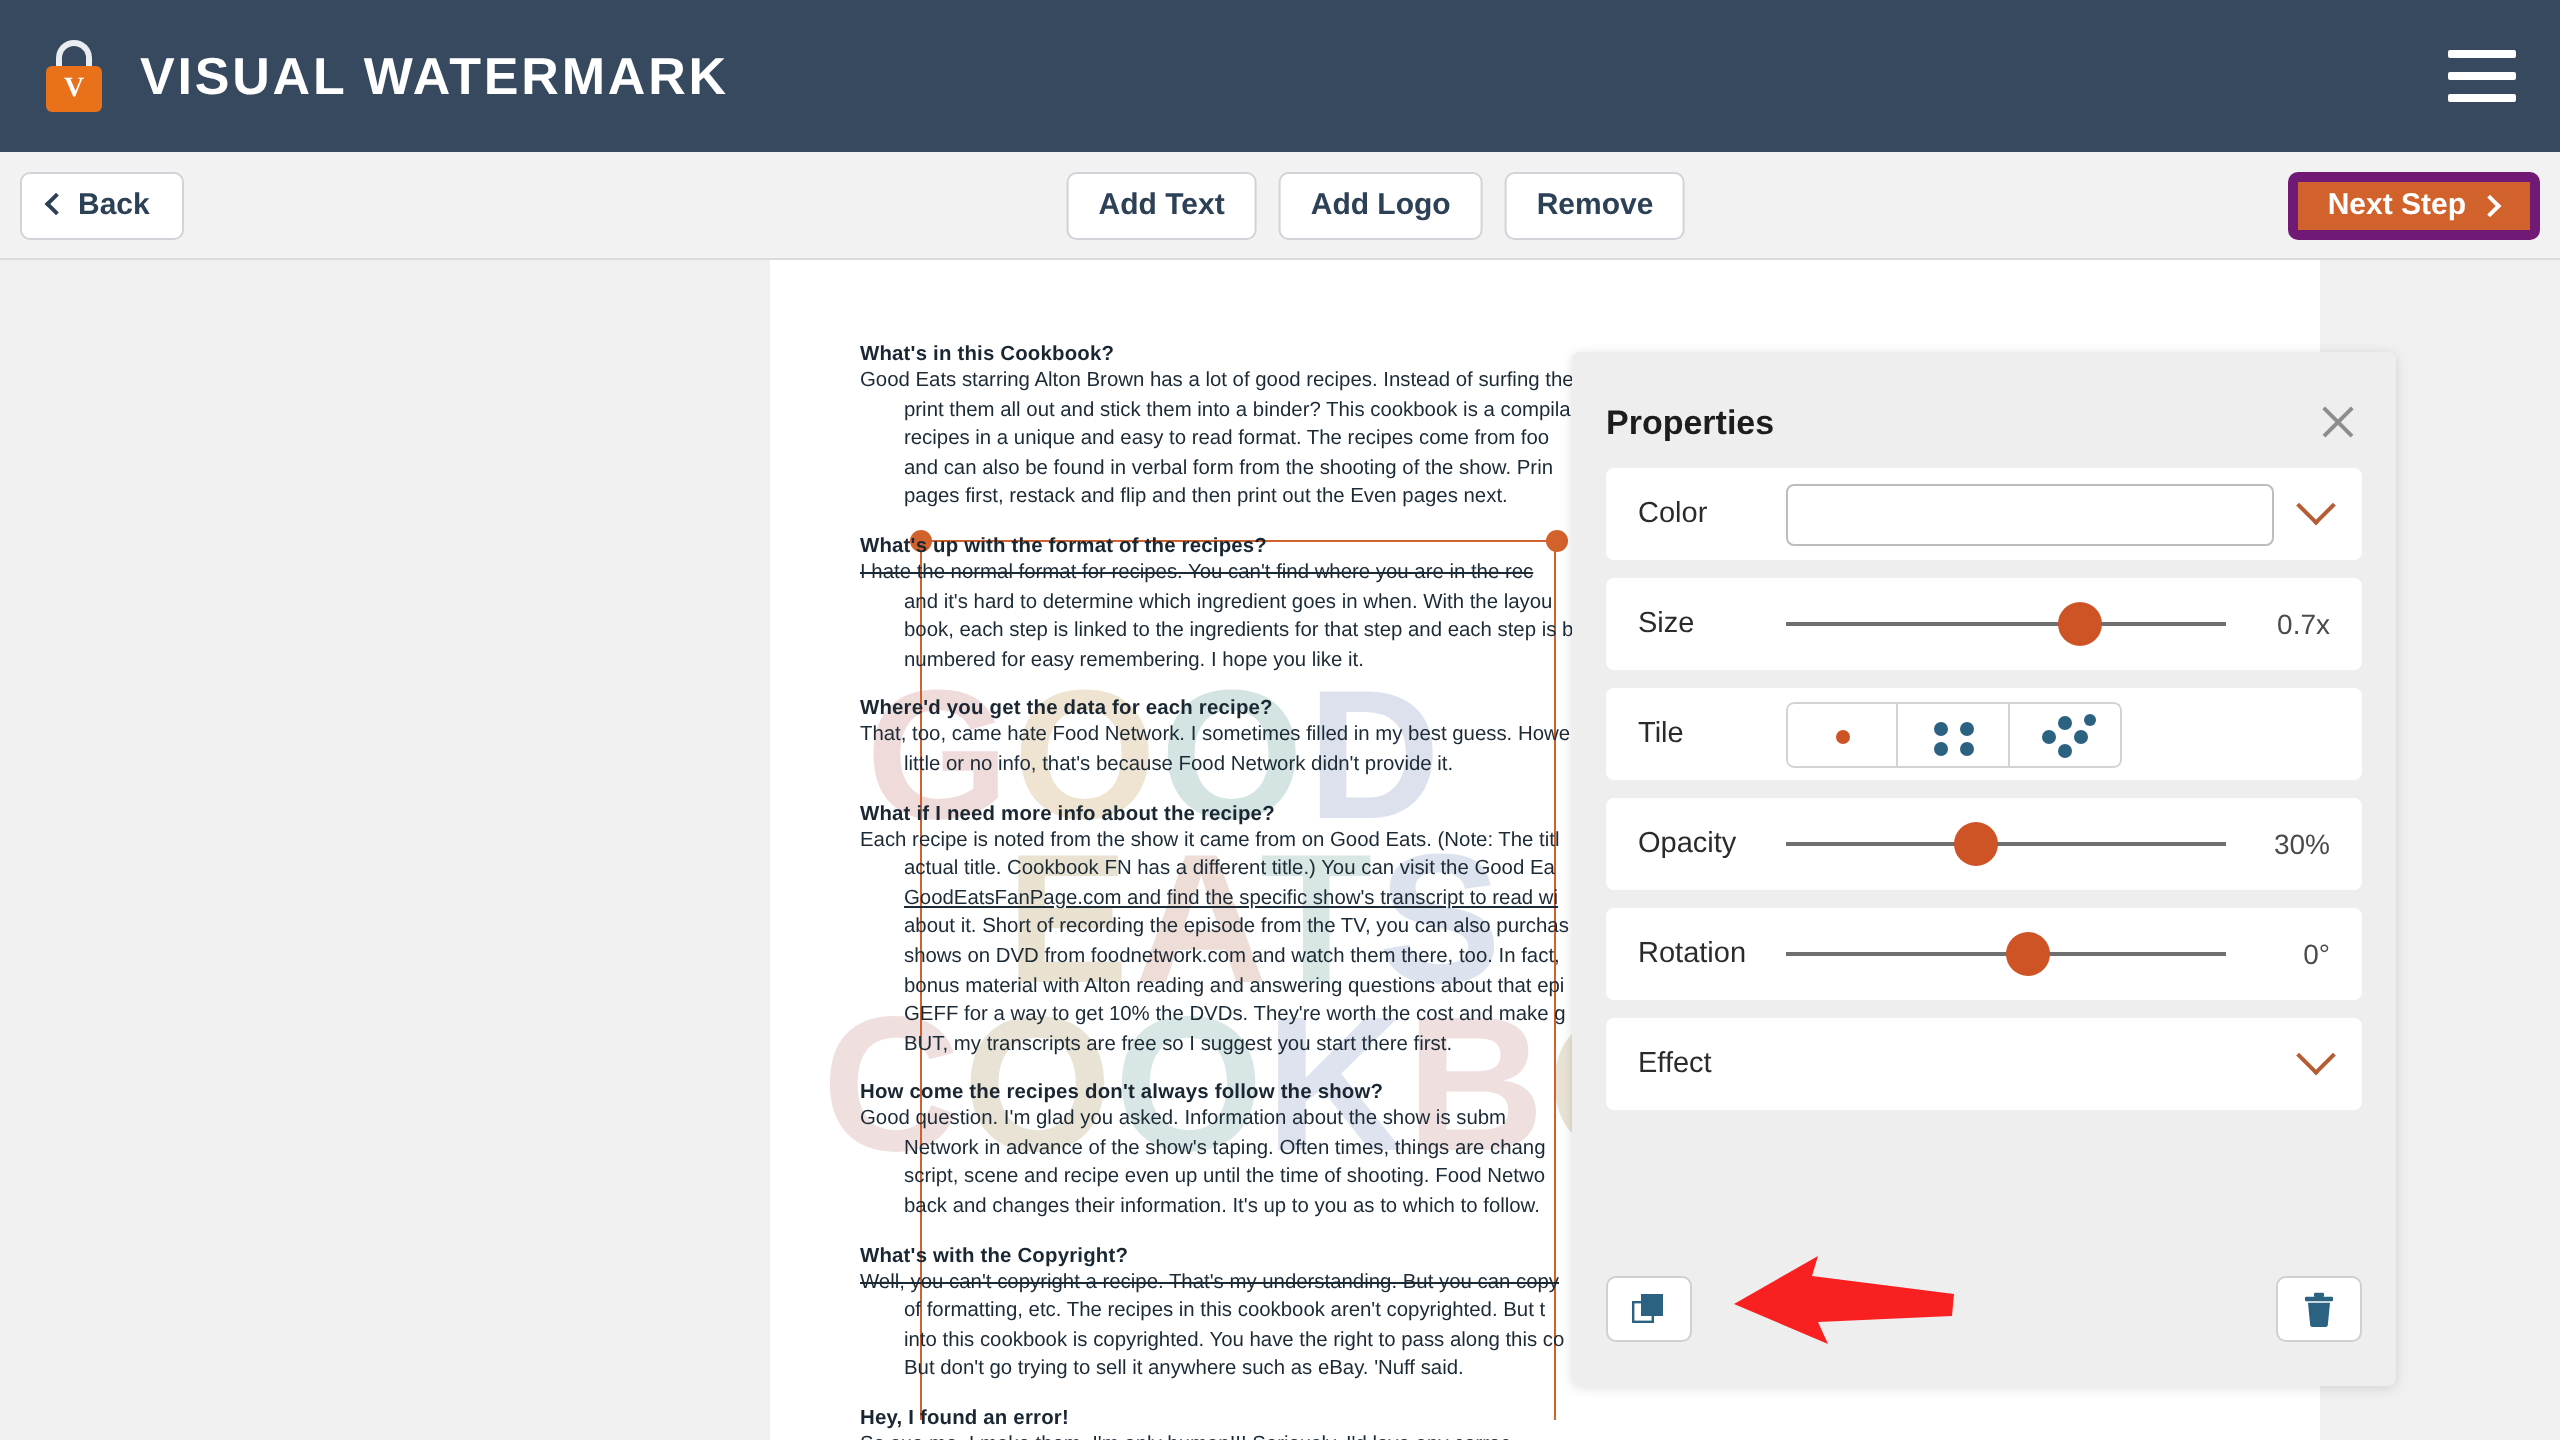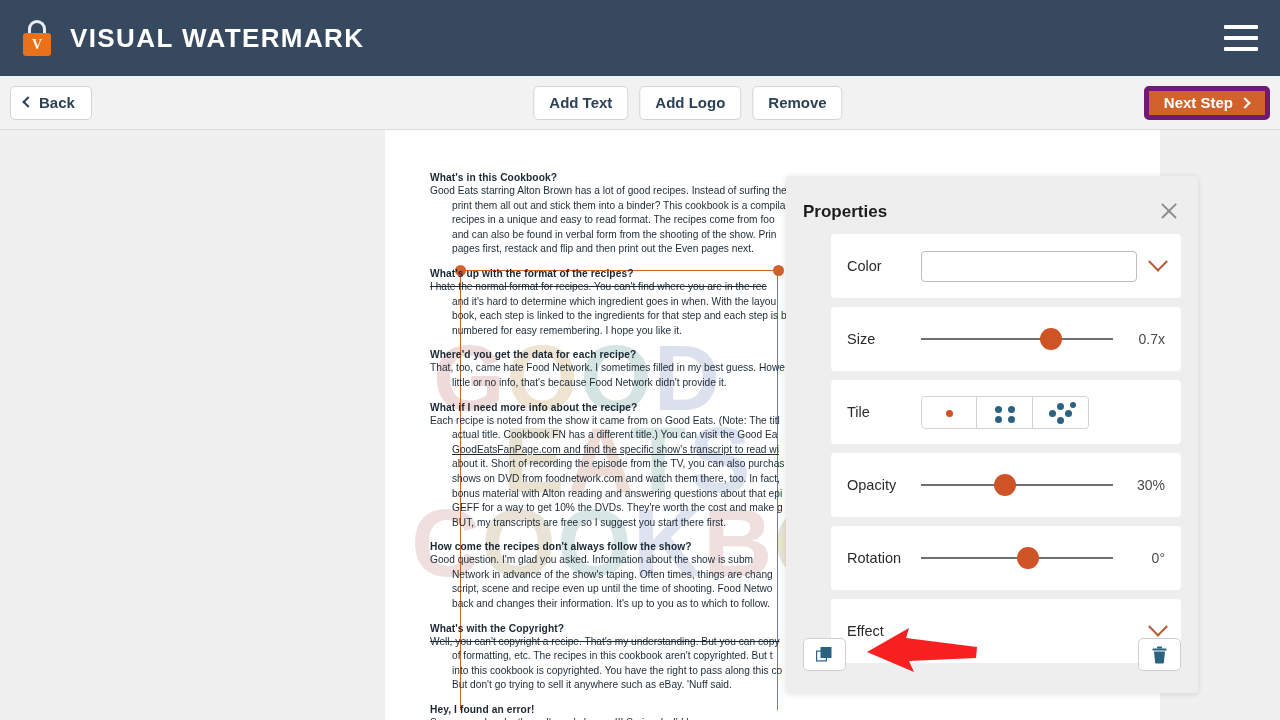--- a/index.html
+++ b/index.html
@@ -147,22 +147,22 @@
     cursor: pointer;
   }
   .close-x::before, .close-x::after {
     content: ""; position: absolute; left: 1px; top: 10px;
     width: 20px; height: 1.8px; background: #8d8d8d;
   }
   .close-x::before { transform: rotate(45deg); }
   .close-x::after  { transform: rotate(-45deg); }
 
   .row {
-    background: #ffffff; border-radius: 4px; height: 64px;
-    display: flex; align-items: center; padding: 0 16px; margin-bottom: 9px; margin-left: 28px;
+    background: #ffffff; border-radius: 4px; height: 46px;
+    display: flex; align-items: center; padding: 0 16px; margin-bottom: 9px;
   }
   .row-label {
     font-size: 14.5px; color: #2b2b2b; width: 74px; flex: none;
   }
   .color-input {
     flex: 1; height: 31px; background: #ffffff;
     border: 1px solid #bdbdbd; border-radius: 4px; margin-right: 14px;
   }
   .chev-down {
     width: 14px; height: 14px; flex: none; cursor: pointer;

